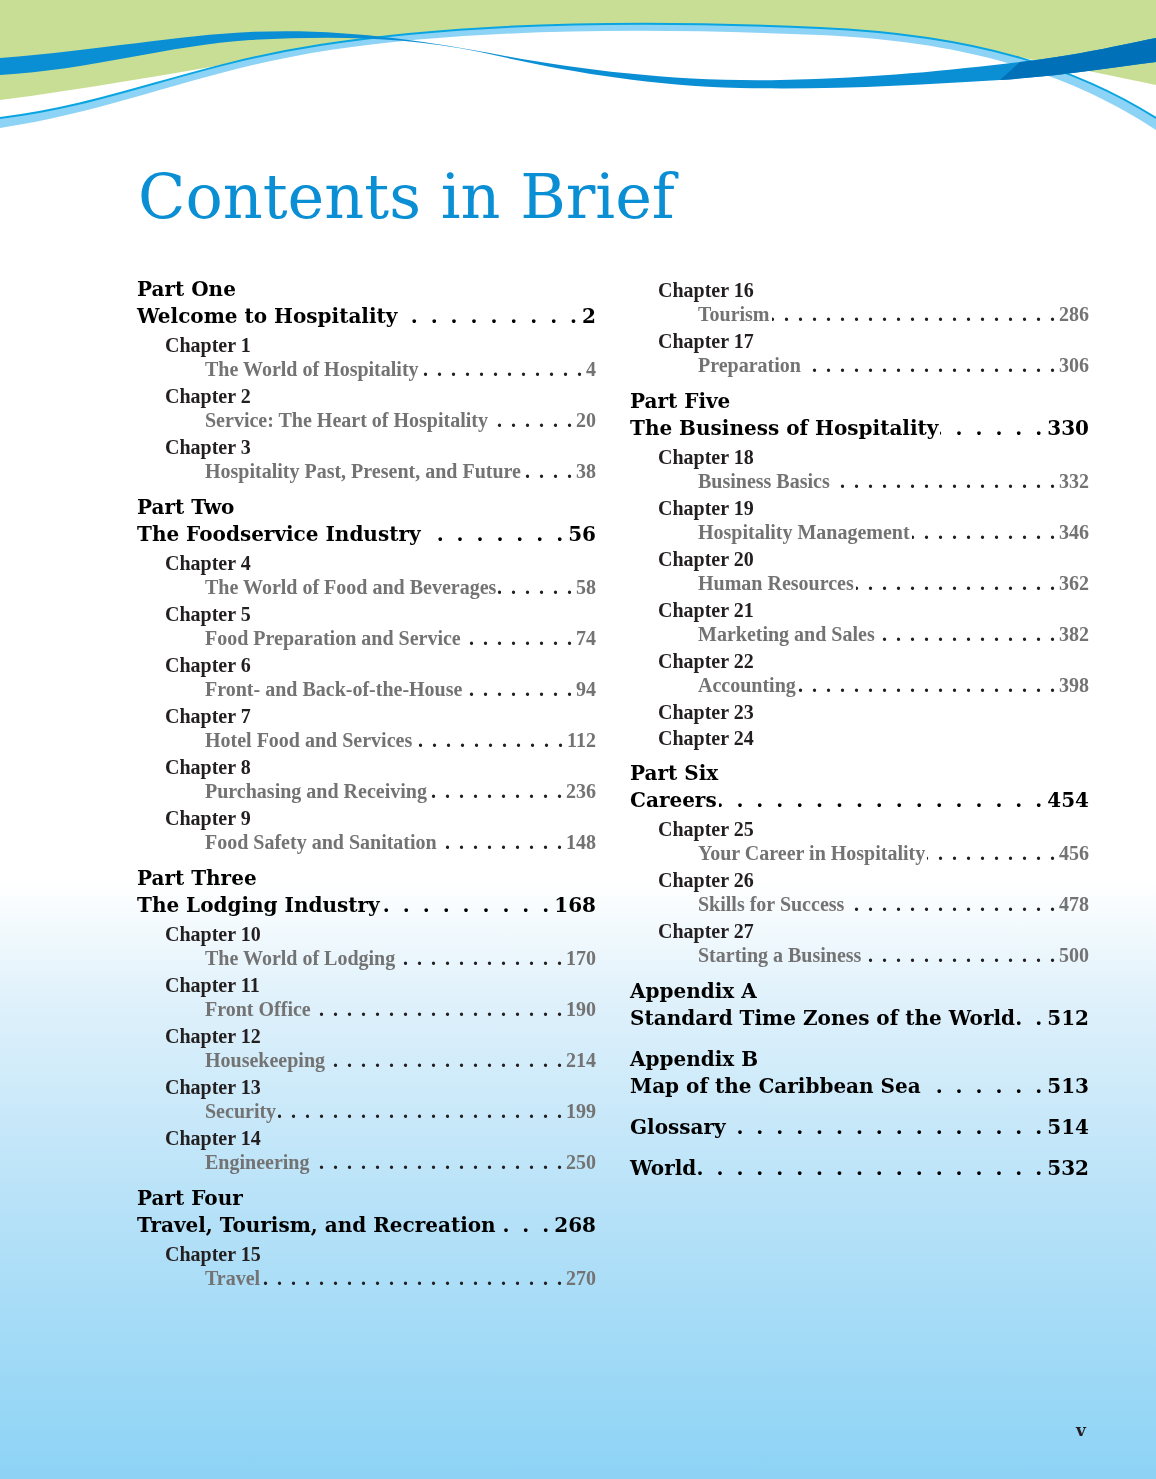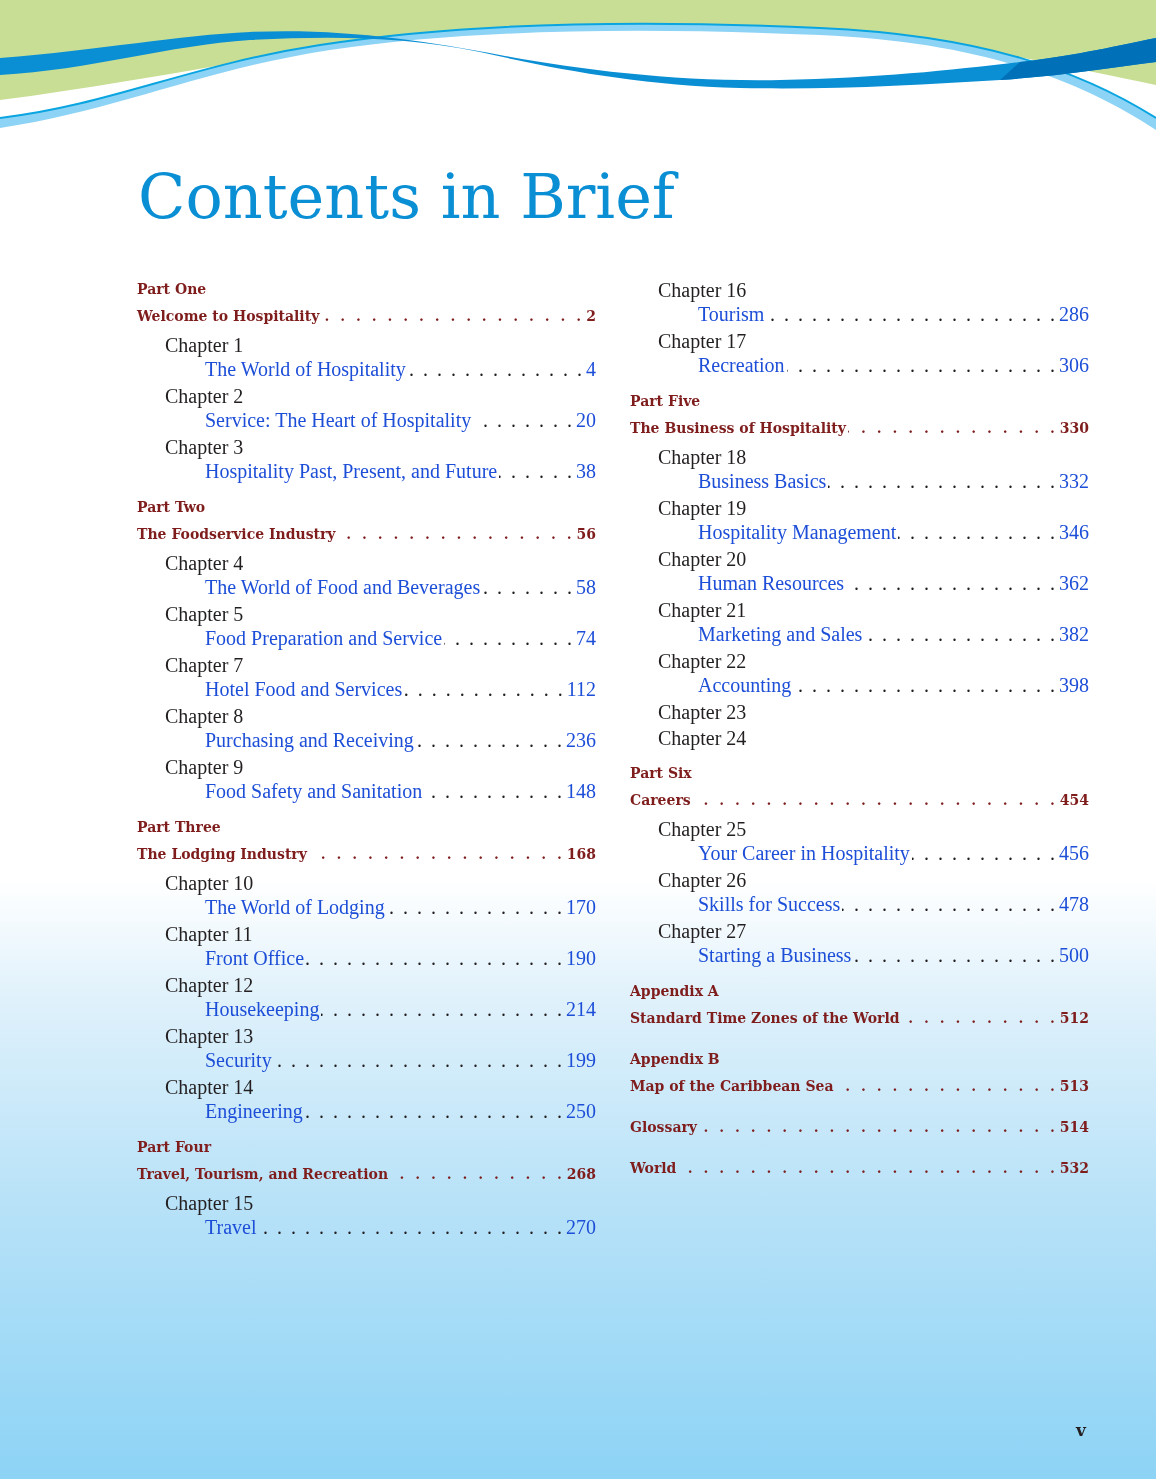--- a/index.html
+++ b/index.html
@@ -14,36 +14,36 @@
     font-family: "DejaVu Serif", "Liberation Serif", serif;
     font-weight: normal;
     font-size: 62px; color:#0a8fd4; letter-spacing: 0px;
   }
   .col { position:absolute; top:276px; }
   .col-left { left:137px; width:459px; }
   .col-right { left:630px; width:459px; }
   .part { margin-bottom:4px; }
   .part-label, .part-title {
     font-family: "DejaVu Serif", "Liberation Serif", serif;
-    font-weight:bold; color:#7f1d1d; font-size:14px; line-height:27px;
+    font-weight:bold; color:#000000; font-size:20px; line-height:27px;
   }
   .leader-row { display:flex; align-items:center; white-space:nowrap; }
   .leader-row .txt { flex:0 0 auto; }
   .leader-row .dots {
     flex:1 1 auto; overflow:hidden; margin:0 2px; letter-spacing:3px;
   }
   .leader-row .dots::before {
     content:". . . . . . . . . . . . . . . . . . . . . . . . . . . . . . . . . . . . . . . . . . . . . . . . . . . . . . . . . . . . . . . . . . . . . . . .";
   }
   .leader-row .dots { direction: rtl; text-align:right; }
   .leader-row .pg { flex:0 0 auto; }
-  .chapters { margin-left:28px; }
+  .chapters { margin-left:28px;font-weight:bold; }
   .chapter { margin-top:3px; }
   .ch-label { font-size:20px; line-height:23px; color:#231f20; }
-  .ch-title { margin-left:40px; font-size:20px; line-height:25px; color:#1d4ed8; }
+  .ch-title { margin-left:40px; font-size:20px; line-height:25px; color:#737373; }
   .ch-title .dots { letter-spacing:2px; color:#231f20; }
   .part-title .dots { letter-spacing:3px; }
   .gap { height:10px; }
   .page-number {
     position:absolute; left:1076px; top:1420px;
     font-family:"DejaVu Serif", serif; font-weight:bold; font-size:17px; color:#231f20;
   }
 </style>
 </head>
 <body>
@@ -116,20 +116,28 @@
     </div>
     <div class="chapter">
       <div class="ch-label">Chapter 5</div>
       <div class="ch-title leader-row">
           <span class="txt">Food Preparation and Service</span>
           <span class="dots"></span>
           <span class="pg">74</span>
         </div>
     </div>
     <div class="chapter">
+      <div class="ch-label">Chapter 6</div>
+      <div class="ch-title leader-row">
+          <span class="txt">Front- and Back-of-the-House</span>
+          <span class="dots"></span>
+          <span class="pg">94</span>
+        </div>
+    </div>
+    <div class="chapter">
       <div class="ch-label">Chapter 7</div>
       <div class="ch-title leader-row">
           <span class="txt">Hotel Food and Services</span>
           <span class="dots"></span>
           <span class="pg">112</span>
         </div>
     </div>
     <div class="chapter">
       <div class="ch-label">Chapter 8</div>
       <div class="ch-title leader-row">
@@ -227,21 +235,21 @@
       <div class="ch-label">Chapter 16</div>
       <div class="ch-title leader-row">
           <span class="txt">Tourism</span>
           <span class="dots"></span>
           <span class="pg">286</span>
         </div>
     </div>
     <div class="chapter">
       <div class="ch-label">Chapter 17</div>
       <div class="ch-title leader-row">
-          <span class="txt">Recreation</span>
+          <span class="txt">Preparation</span>
           <span class="dots"></span>
           <span class="pg">306</span>
         </div>
     </div>
   </div>
 
   <div class="gap"></div>
   <div class="part">
     <div class="part-label">Part Five</div>
     <div class="part-title leader-row">

